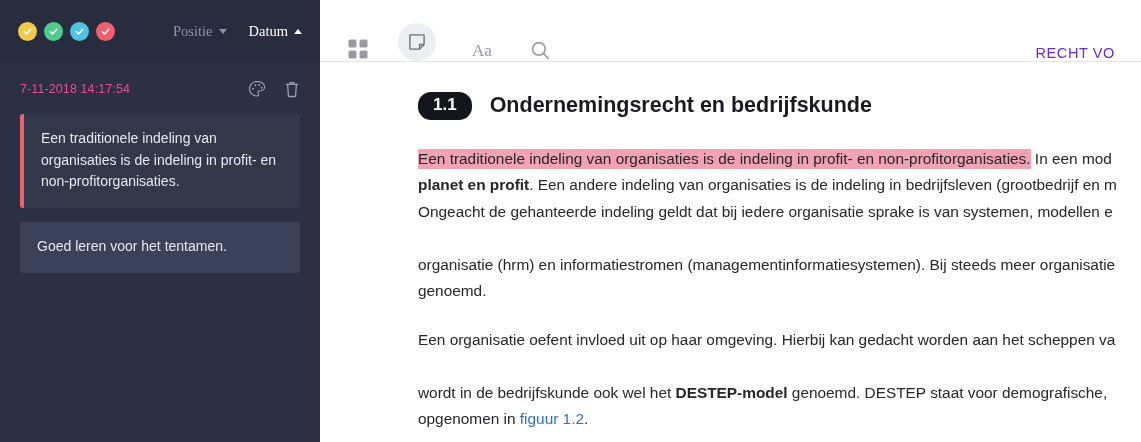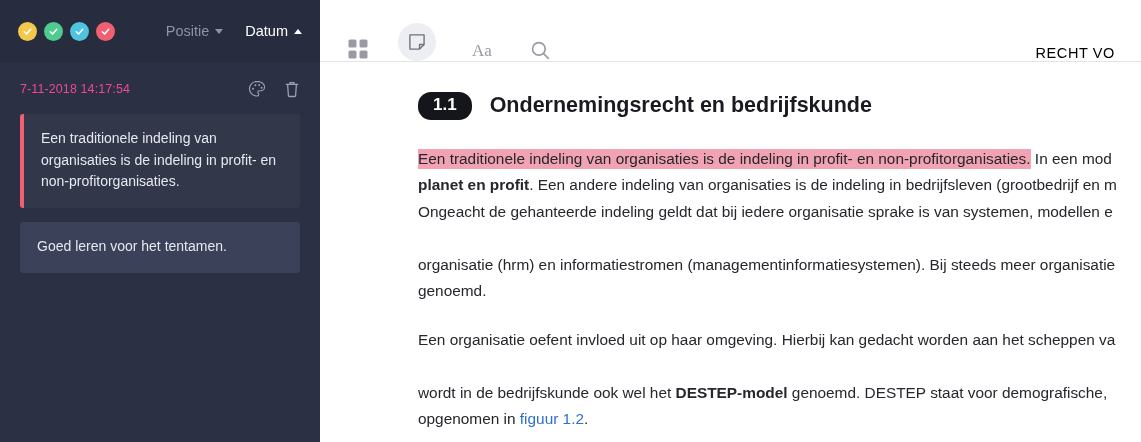--- a/index.html
+++ b/index.html
@@ -28,20 +28,21 @@
     position: relative;
   }
   .sidebar-top {
     height: 62px;
     flex: 0 0 62px;
     background: #272c3e;
     display: flex;
     align-items: center;
     padding: 0 18px;
     border-bottom: 1px solid #20econ;
+    font-family: Liberation Serif, serif;
   }
   .dots {
     display: flex;
     align-items: center;
     gap: 7px;
   }
   .dot {
     width: 19px; height: 19px;
     border-radius: 50%;
     display: flex;
@@ -179,21 +180,21 @@
     color: #9a9aa5;
     margin-right: 38px;
     font-family: "Liberation Serif", serif;
     cursor: pointer;
   }
   .tool-search { margin-right: 20px; }
   .toolbar-right {
     margin-left: auto;
     font-size: 14.5px;
     letter-spacing: 0.6px;
-    color: #000000;
+    color: #6d28d9;
     white-space: nowrap;
     overflow: hidden;
   }
 
   .doc {
     flex: 1 1 auto;
     padding: 30px 6px 0 98px;
     overflow: hidden;
   }
   .chapter-row {

